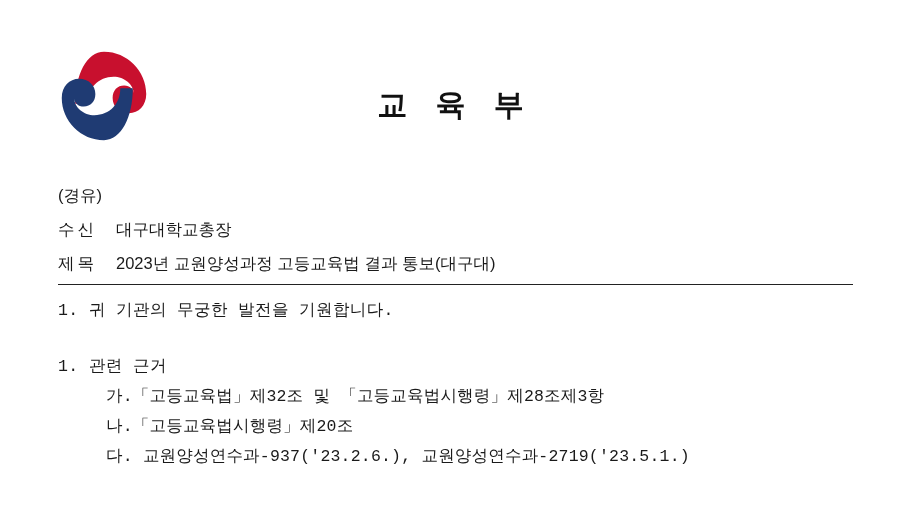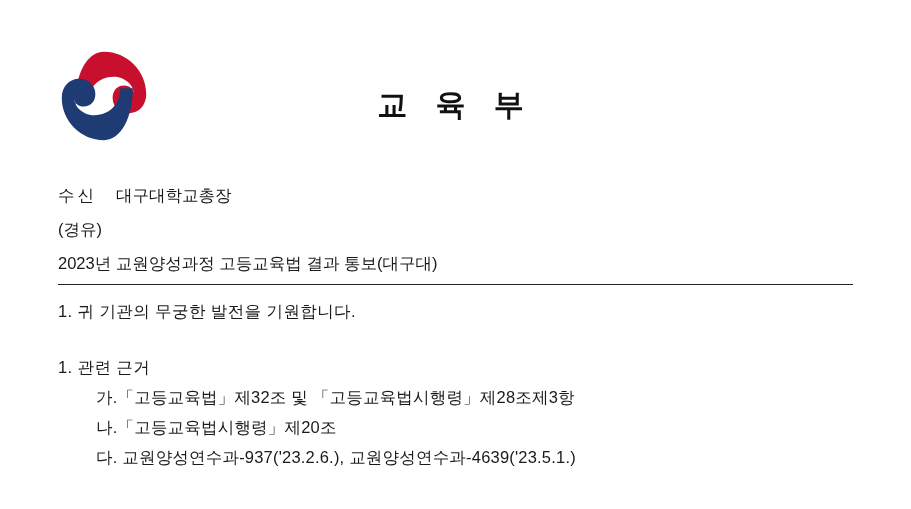--- a/index.html
+++ b/index.html
@@ -92,38 +92,39 @@
   }
 
   
   .body {
     position: absolute;
     left: 58px;
     right: 72px;
     top: 290px;
     font-size: 16.5px;
     color: #1a1a1a;
+    font-family: Liberation Mono, monospace;
   }
 
   .para {
     line-height: 30px;
     white-space: nowrap;
   }
 
   .para.level1 {
     margin-top: 6px;
     letter-spacing: 0.4px;
   }
 
   .gap {
     height: 20px;
   }
 
   .para.level2 {
-    margin-left: 38px;
+    margin-left: 48px;
     line-height: 30px;
     letter-spacing: 0.2px;
   }
 </style>
 </head>
 <body>
 
 <div class="page">
 
   <div class="header">
@@ -139,43 +140,44 @@
                  C41 56 36 61 29 61 C23 61 19 57 19 52 C19 62 29 70 40 70
                  C56 70 67 58 67 42 L80 42 C80 72 68 96 50 96 Z" fill="#1F3B73"></path>
       </svg>
     </div>
 
     <div class="doc-title">교 육 부</div>
   </div>
 
   <div class="meta">
 
+    <div class="meta-row paren">
+      <span class="meta-label">(경유)</span>
+      <span class="meta-value"></span>
+    </div>
+
     <div class="meta-row">
       <span class="meta-label">수신</span>
       <span class="meta-value">대구대학교총장</span>
     </div>
 
-    <div class="meta-row paren">
-      <span class="meta-label">(경유)</span>
-      <span class="meta-value"></span>
-    </div>
-
     <div class="meta-row subject-row">
+      <span class="meta-label">제목</span>
       <span class="meta-value">2023년 교원양성과정 고등교육법 결과 통보(대구대)</span>
     </div>
 
     <hr class="rule">
   </div>
 
   <div class="body">
 
     <div class="para level1">1. 귀 기관의 무궁한 발전을 기원합니다.</div>
 
     <div class="gap"></div>
 
     <div class="para level1">1. 관련 근거</div>
 
     <div class="para level2">가.「고등교육법」제32조 및 「고등교육법시행령」제28조제3항</div>
     <div class="para level2">나.「고등교육법시행령」제20조</div>
-    <div class="para level2">다. 교원양성연수과-937('23.2.6.), 교원양성연수과-4639('23.5.1.)</div>
+    <div class="para level2">다. 교원양성연수과-937('23.2.6.), 교원양성연수과-2719('23.5.1.)</div>
   </div>
 
 </div>
 
 </body></html>

